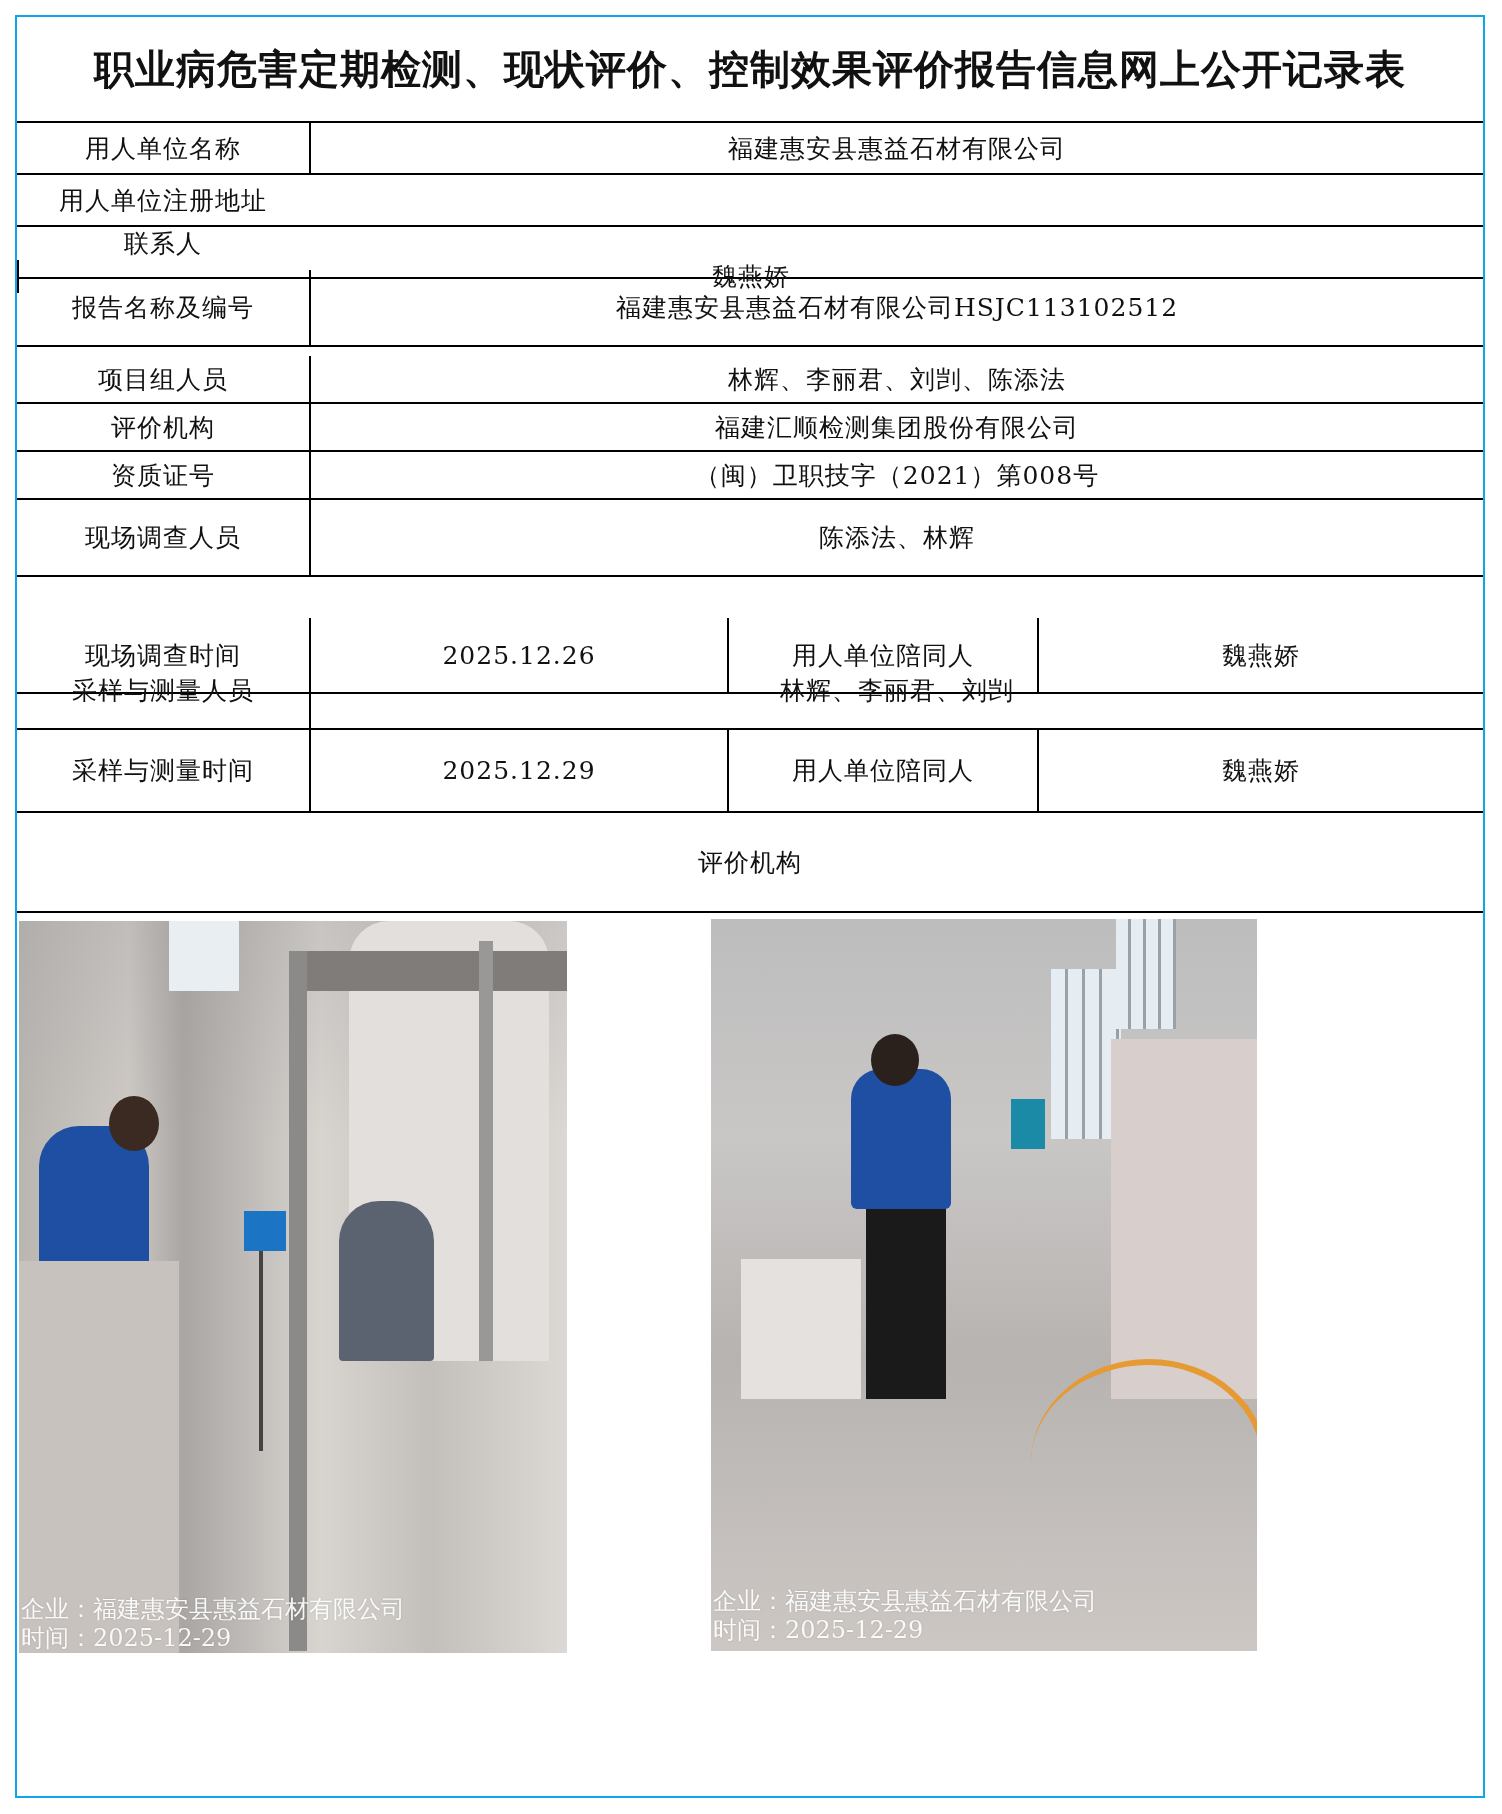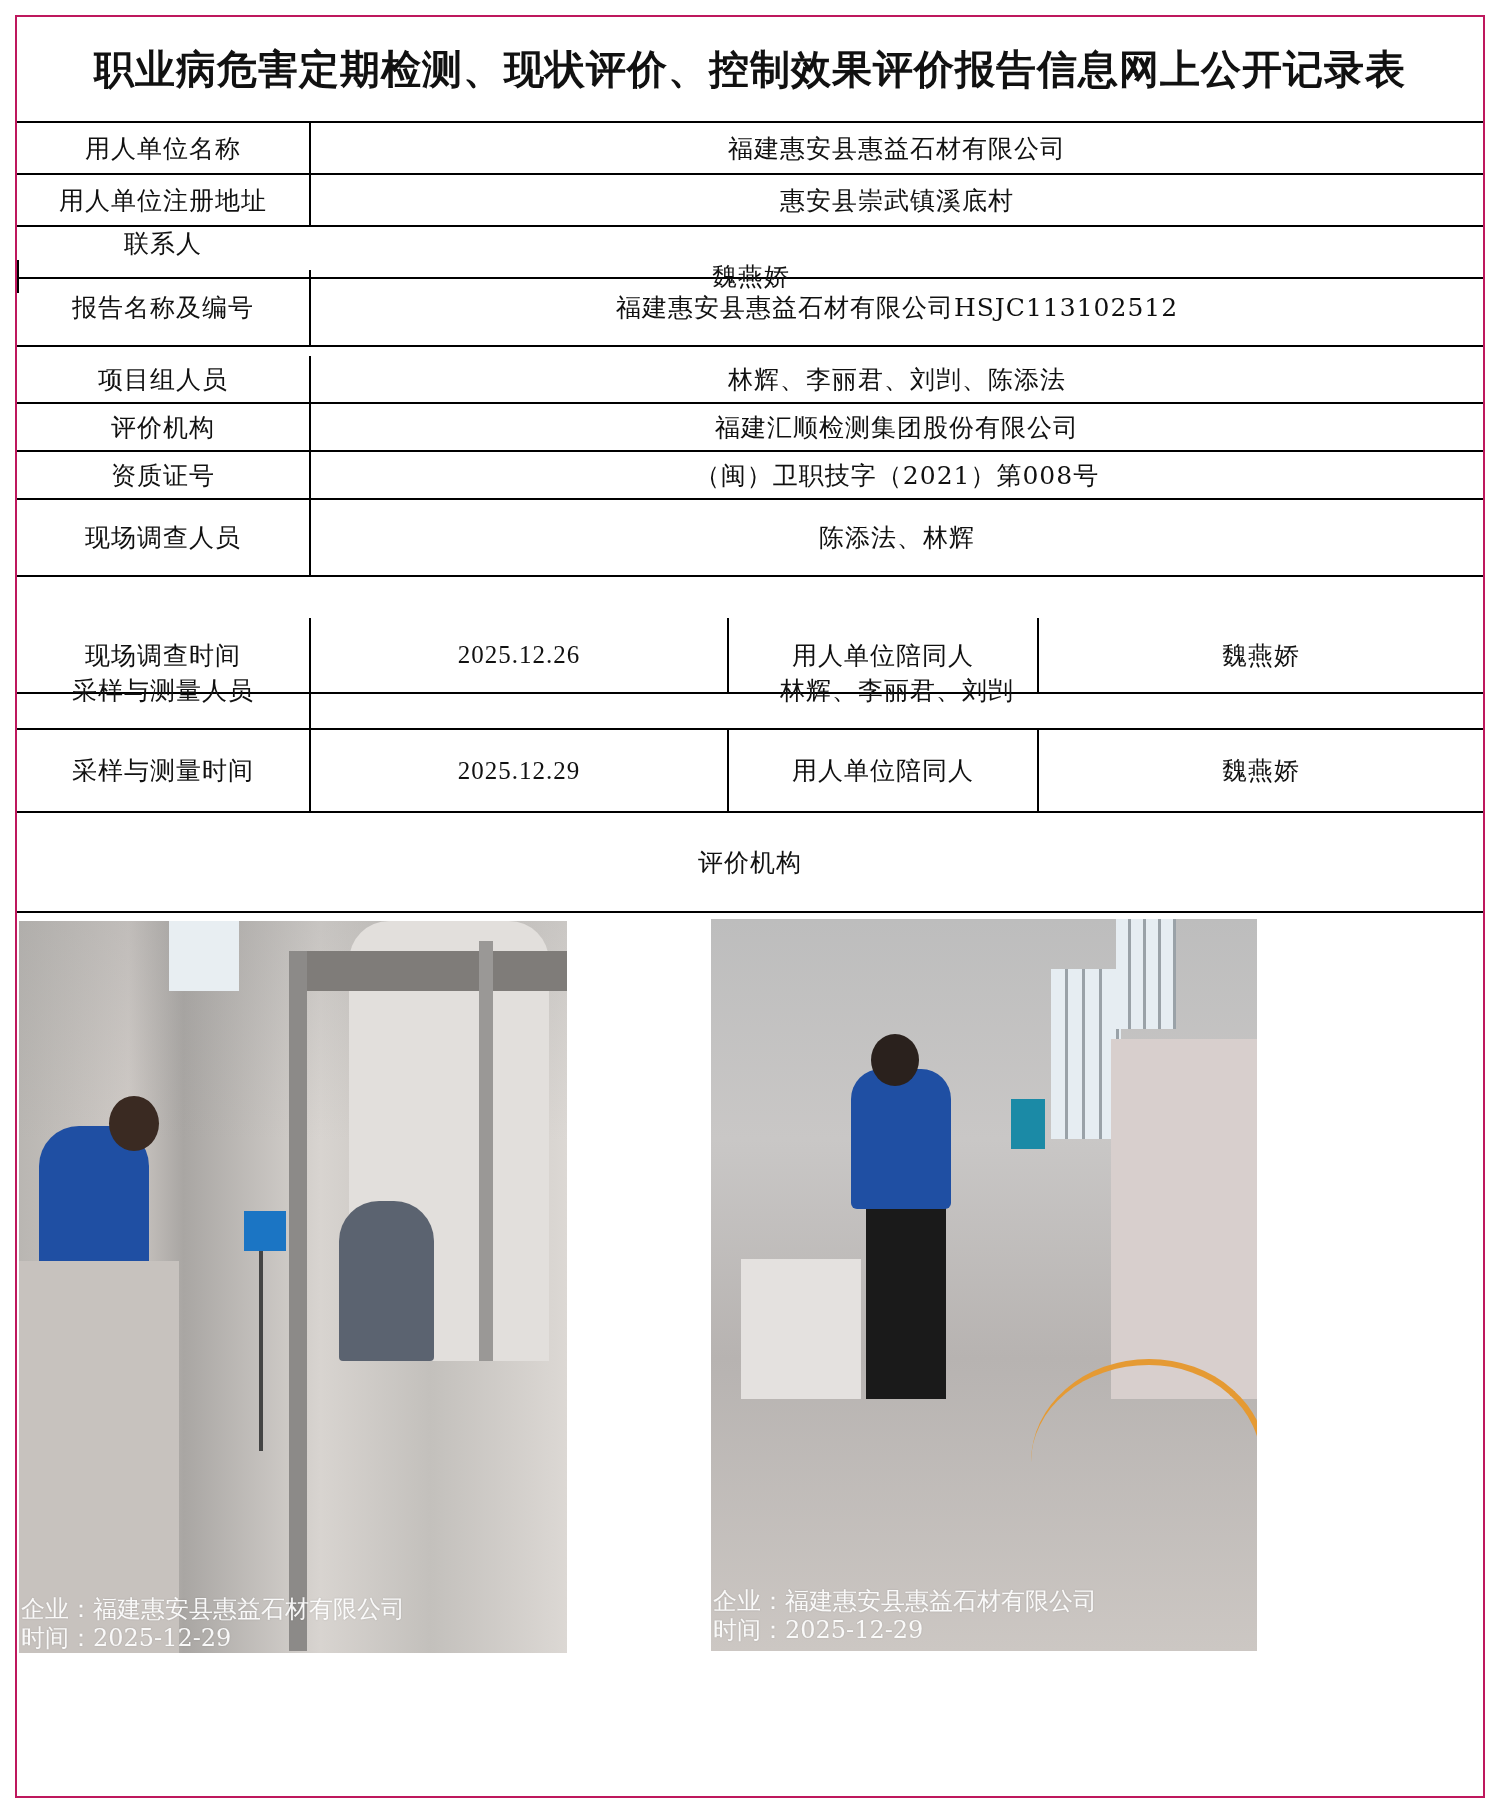--- a/index.html
+++ b/index.html
@@ -14,21 +14,21 @@
       font-family: "DejaVu Serif", "Liberation Serif", serif;
       color: #111111;
       overflow: hidden;
     }
     .sheet {
       position: absolute;
       left: 15px;
       top: 15px;
       width: 1470px;
       height: 1783px;
-      border: 2px solid #be185d;
+      border: 2px solid #0ea5e9;
       box-sizing: border-box;
     }
     .row {
       position: absolute;
       left: 0;
       right: 0;
       border-bottom: 2px solid #000;
       box-sizing: border-box;
       display: flex;
     }
@@ -45,21 +45,21 @@
     .cell + .cell {
       border-left: 2px solid #000;
     }
     .title {
       font-size: 40px;
       font-weight: bold;
       letter-spacing: 1px;
     }
     .c-label { width: 292px; }
     .c-value { flex: 1; }
-    .c-date { width: 418px; font-family: Liberation Serif, serif; }
+    .c-date { width: 418px; }
     .c-acc-label { width: 310px; }
     .c-acc-value { flex: 1; }
 
     .photos {
       position: absolute;
       left: 0;
       right: 0;
       top: 1031px;
       bottom: 0;
     }
@@ -129,21 +129,20 @@
     <div class="cell c-value title">职业病危害定期检测、现状评价、控制效果评价报告信息网上公开记录表</div>
   </div>
 
   <div class="row" style="top:106px; height:52px;">
     <div class="cell c-label">用人单位名称</div>
     <div class="cell c-value">福建惠安县惠益石材有限公司</div>
   </div>
 
   <div class="row" style="top:158px; height:52px;">
     <div class="cell c-label">用人单位注册地址</div>
-    <div class="cell c-value">惠安县崇武镇溪底村</div>
   </div>
 
   <div class="row" style="top:210px; height:52px;flex-direction:column;">
     <div class="cell c-label">联系人</div>
     <div class="cell c-value">魏燕娇</div>
   </div>
 
   <div class="row" style="top:253px; height:77px;">
     <div class="cell c-label">报告名称及编号</div>
     <div class="cell c-value">福建惠安县惠益石材有限公司HSJC113102512</div>

